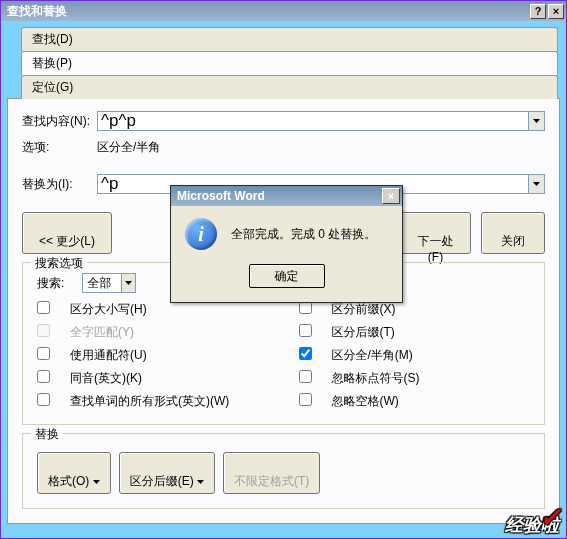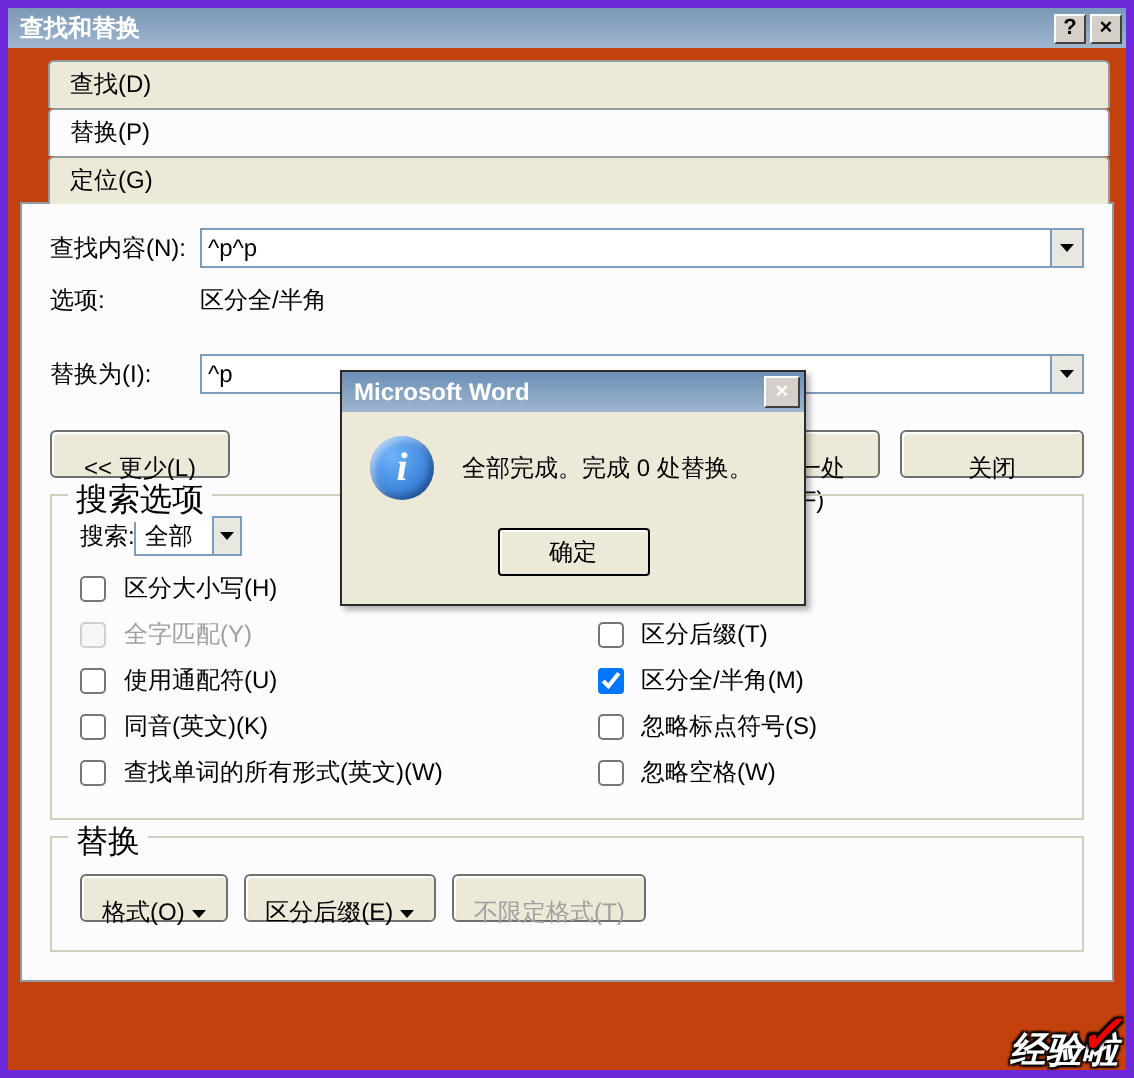--- a/index.html
+++ b/index.html
@@ -1,40 +1,40 @@
 <!DOCTYPE html>
 <html><head>
 <meta charset="utf-8">
 <style>
   * { box-sizing: border-box; font-family: "Microsoft YaHei", "SimSun", Arial, sans-serif; }
   body { margin: 0; background: #fff; width: 567px; height: 539px; position: relative; overflow: hidden; }
-  .win { position:absolute; inset:0; background:#c2410c; border:4px solid #6d28d9; }
+  .win { position:absolute; inset:0; background:#7dd3fc; border:1px solid #6d28d9; }
   .titlebar { background: linear-gradient(#7B98B8,#9FB6CE); height:20px; display:flex; align-items:center; padding:0 2px 0 6px; color:#fff; font-size:12px; font-weight:bold; }
   .titlebar .spacer { flex:1; }
   .tbtn { width:16px; height:15px; background:#D4D0C8; border:1px solid #fff; border-right-color:#404040; border-bottom-color:#404040; margin-left:2px; color:#000; font-size:11px; display:flex; align-items:center; justify-content:center; font-weight:bold; cursor:default; }
   .body { position:absolute; top:20px; bottom:0; left:0; right:0; padding:6px; }
   .tabs { display:flex; margin-bottom:-1px; margin-left:14px;flex-direction:column; }
   .tab { font-size:12px; padding:3px 10px; border:1px solid #919B9C; border-bottom:none; background:#ECE9D8; margin-right:2px; border-radius:3px 3px 0 0; }
   .tab.active { background:#FCFCFE; position:relative; z-index:2; }
   .tabpanel { border:1px solid #919B9C; background:#FCFCFE; padding:12px 14px 14px 14px; }
   .row { display:flex; align-items:center; margin-bottom:8px; font-size:12px; }
   .row .lbl { width:75px; }
-  .txt { flex:1; height:20px; border:1px solid #7F9DB9; background:#fff; font-size:12px; padding:1px 3px; }
+  .txt { flex:1; height:20px; border:1px solid #7F9DB9; background:#fff; font-size:17px; padding:1px 3px; }
   .dd { width:16px; height:20px; border:1px solid #7F9DB9; border-left:none; background:#E8E8E0; display:flex; align-items:center; justify-content:center; }
   .dd svg { display:block; }
   .btnrow { display:flex; gap:10px; margin-top:18px; }
-  .btn { height:24px; border:1px solid #707070; background:#ECE9D8; font-size:12px; padding:10px 10px; border-radius:3px; box-shadow:inset 1px 1px 0 #fff; cursor:default; }
+  .btn { height:24px; border:1px solid #707070; background:#ECE9D8; font-size:12px; padding:20px 10px; border-radius:3px; box-shadow:inset 1px 1px 0 #fff; cursor:default; }
   .btn.disabled { color:#A0A0A0; }
   .fs { border:1px solid #D0D0BF; margin-top:8px; padding:10px 14px 14px 14px; position:relative; }
-  .fs .legend { position:absolute; top:-8px; left:8px; background:#FCFCFE; padding:0 4px; font-size:16px; }
+  .fs .legend { position:absolute; top:-8px; left:8px; background:#FCFCFE; padding:0 4px; font-size:12px; }
   .sel { height:20px; border:1px solid #7F9DB9; background:#fff; font-size:12px; display:flex; align-items:center; }
   .sel .val { padding:0 4px; width:38px; }
   .cols { display:flex; gap:30px; margin-top:8px; }
   .col { flex:1; display:flex; flex-direction:column; gap:6px; font-size:12px; }
-  .chk { display:flex; align-items:center; gap:9px; }
+  .chk { display:flex; gap:20px; }
   .chk input { width:13px; height:13px; margin:0; }
   .chk.disabled { color:#A0A0A0; }
   
   .modal { position:absolute; left:170px; top:185px; width:233px; background:#ECE9D8; border:1px solid #2A2A2A; box-shadow:2px 2px 3px rgba(0,0,0,.3); z-index:50; }
   .modal .mtitle { background:linear-gradient(#6B8FB5,#9FB6CE); height:20px; display:flex; align-items:center; padding:0 2px 0 6px; font-size:12px; font-weight:bold; color:#fff; }
   .modal .mtitle .mspacer { flex:1; }
   .mclose { width:18px; height:16px; border:1px solid #fff; border-right-color:#404040; border-bottom-color:#404040; background:#D4D0C8; display:flex; align-items:center; justify-content:center; font-size:11px; font-weight:bold; }
   .mbody { padding:12px 14px 14px 14px; display:flex; flex-direction:column; align-items:center; }
   .mmsg { display:flex; align-items:center; gap:14px; margin-bottom:14px; width:100%; }
   .iicon { width:32px; height:32px; border-radius:50%; background:radial-gradient(circle at 35% 30%, #6FB4F8, #1E64C8); display:flex; align-items:center; justify-content:center; color:#fff; font-family:Georgia, serif; font-weight:bold; font-size:20px; font-style:italic; box-shadow:inset -2px -2px 3px rgba(0,0,0,.3), inset 2px 2px 3px rgba(255,255,255,.5); }
@@ -88,27 +88,27 @@
               <polygon points="0,0 7,0 3.5,4" fill="#000"></polygon>
             </svg>
         </div>
       </div>
 
       <div class="btnrow">
         <button class="btn" style="width:90px">&lt;&lt; 更少(L)</button>
         <div style="flex:1"></div>
         <button class="btn" style="width:80px">替换</button>
         <button class="btn" style="width:71px">下一处(F)</button>
-        <button class="btn" style="width:92px">关闭</button>
+        <button class="btn" style="width:64px">关闭</button>
       </div>
 
       <div class="fs">
         <div class="legend">搜索选项</div>
         <div class="row" style="margin-bottom:4px">
-          <div style="margin-right:0">搜索:</div>
+          <div style="margin-right:18px">搜索:</div>
           <div class="sel">
             <div class="val">全部</div>
             <div class="dd" style="border:none;border-left:1px solid #7F9DB9;width:14px;height:18px">
               <svg width="7" height="4">
                   <polygon points="0,0 7,0 3.5,4" fill="#000"></polygon>
                 </svg>
             </div>
           </div>
         </div>
         <div class="cols">

